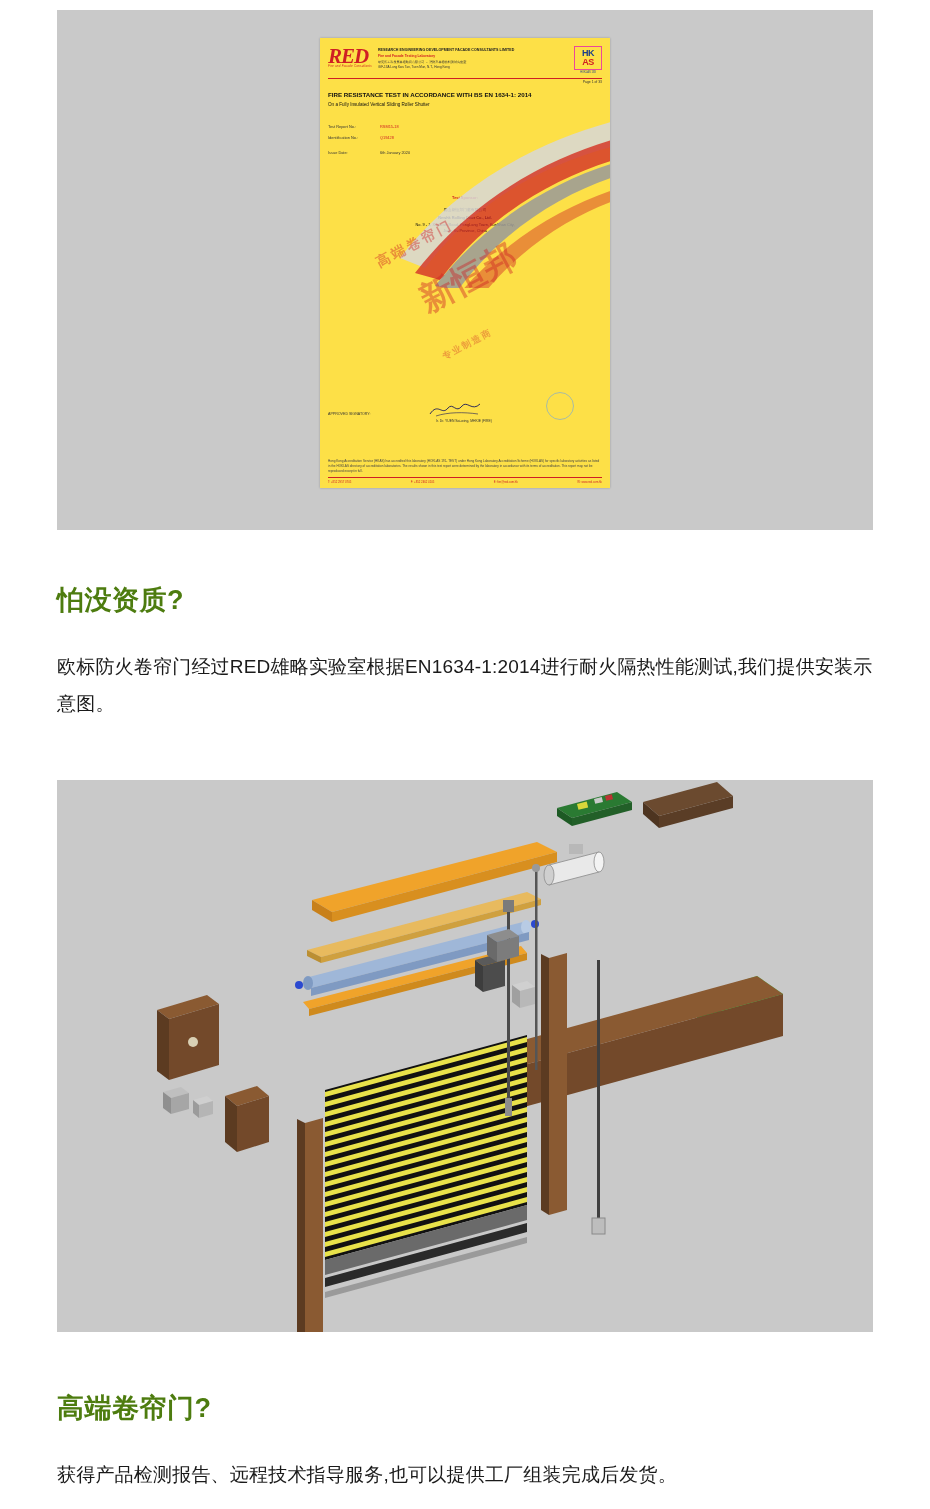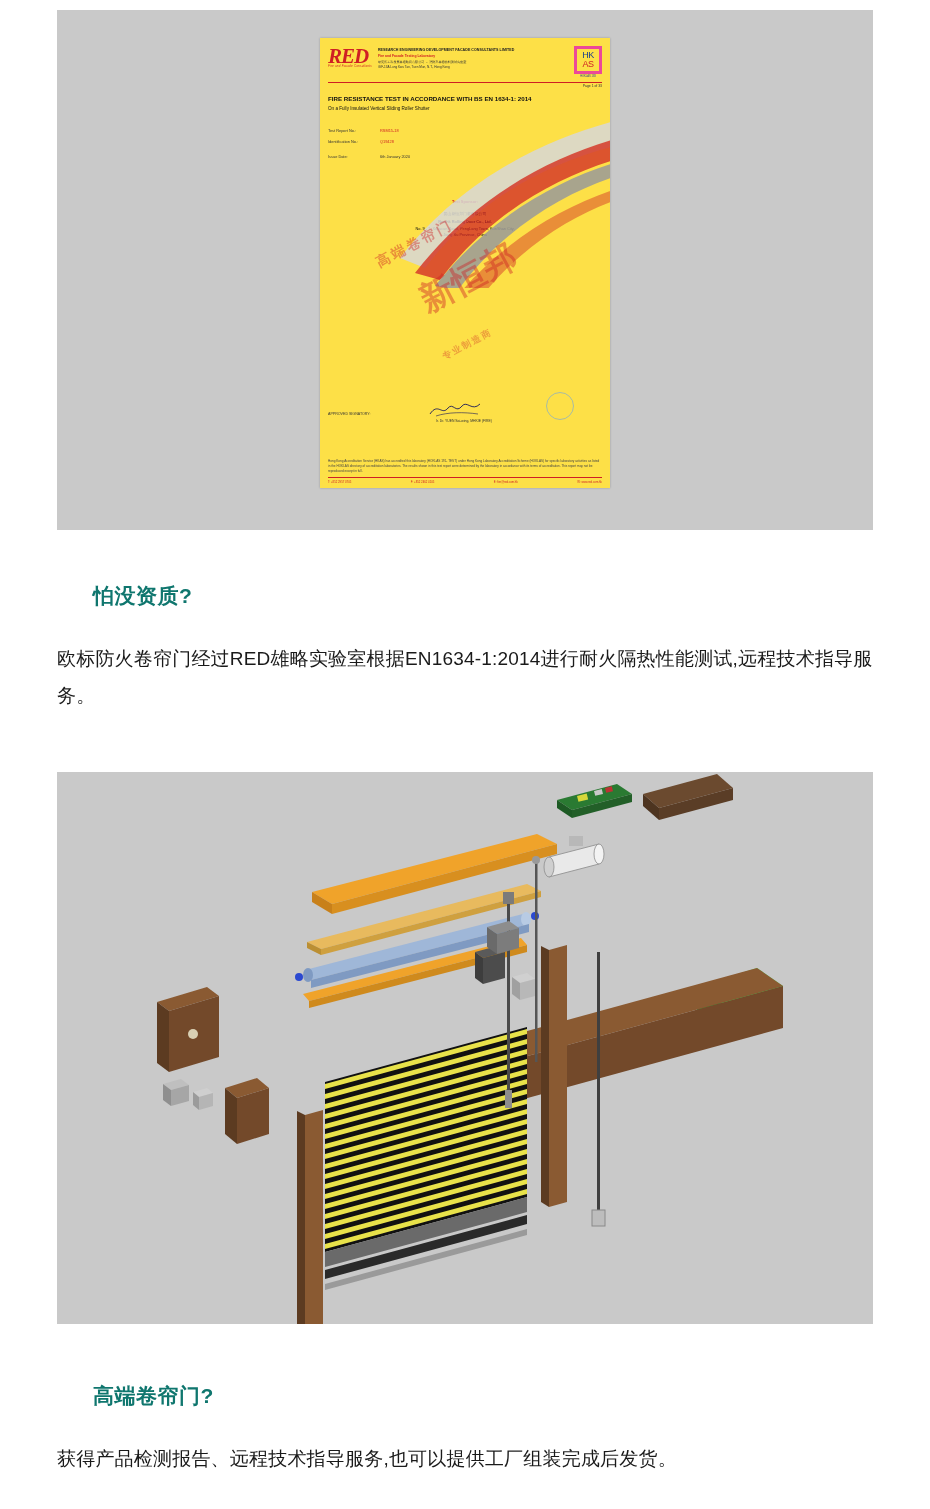--- a/index.html
+++ b/index.html
@@ -73,23 +73,23 @@
   }
   .cert-headtext .l1 { font-size: 3.6px; font-weight: bold; letter-spacing: 0.05px; }
   .cert-headtext .l2 { font-size: 3.4px; font-weight: bold; color: #cf1f24; margin-top: 1px;}
   .cert-headtext .l3 { font-size: 3.1px; margin-top: 1px; color:#333;}
   .cert-headtext .l4 { font-size: 3.1px; color:#333;}
   .hk-badge {
     width: 28px;
     text-align: center;
   }
   .hk-box {
-    border: 3px solid #ec4899;
+    border: 1px solid #ec4899;
     color: #1b3f8b;
-    font-weight: normal;
+    font-weight: bold;
     font-size: 9px;
     line-height: 9px;
     padding: 2px 1px;
     letter-spacing: -0.5px;
   }
   .hk-box .s { color: #cf1f24; }
   .hk-sub { font-size: 2.6px; color: #1b3f8b; margin-top: 1px;}
 
   .cert-rule {
     height: 1px;
@@ -228,25 +228,24 @@
     transform: rotate(-28deg);
     letter-spacing: 2px;
     color: rgba(206,31,36,0.35);
   }
 
   
   .section {
     padding: 0 57px;
   }
   .heading {
-    color: #0f766e;
-    font-size: 21px;
+    color: #4d7c0f;
+    font-size: 27px;
     font-weight: bold;
     letter-spacing: 0.5px;
-    margin-left: 36px;
   }
   .body-text {
     font-size: 19px;
     line-height: 1.95;
     color: #1a1a1a;
     letter-spacing: 0.2px;
   }
   .gap-40 { height: 40px; }
   .gap-30 { height: 30px; }
   .gap-52 { height: 52px; }
@@ -351,21 +350,21 @@
 
       </div>
     </div>
   </div>
 
   <div class="gap-52"></div>
 
   <div class="section">
     <div class="heading">怕没资质?</div>
     <div class="gap-30"></div>
-    <div class="body-text">欧标防火卷帘门经过RED雄略实验室根据EN1634-1:2014进行耐火隔热性能测试,远程技术指导服务。</div>
+    <div class="body-text">欧标防火卷帘门经过RED雄略实验室根据EN1634-1:2014进行耐火隔热性能测试,我们提供安装示意图。</div>
   </div>
 
   <div class="gap-58"></div>
 
   <div class="img-block exploded-block">
     <svg class="exploded-svg" viewBox="0 0 816 552">
       <rect x="0" y="0" width="816" height="552" fill="#c9c9c9"></rect>
 
       <g>
         <polygon points="255,120 480,62 500,72 275,132" fill="#f0a32a"></polygon>

